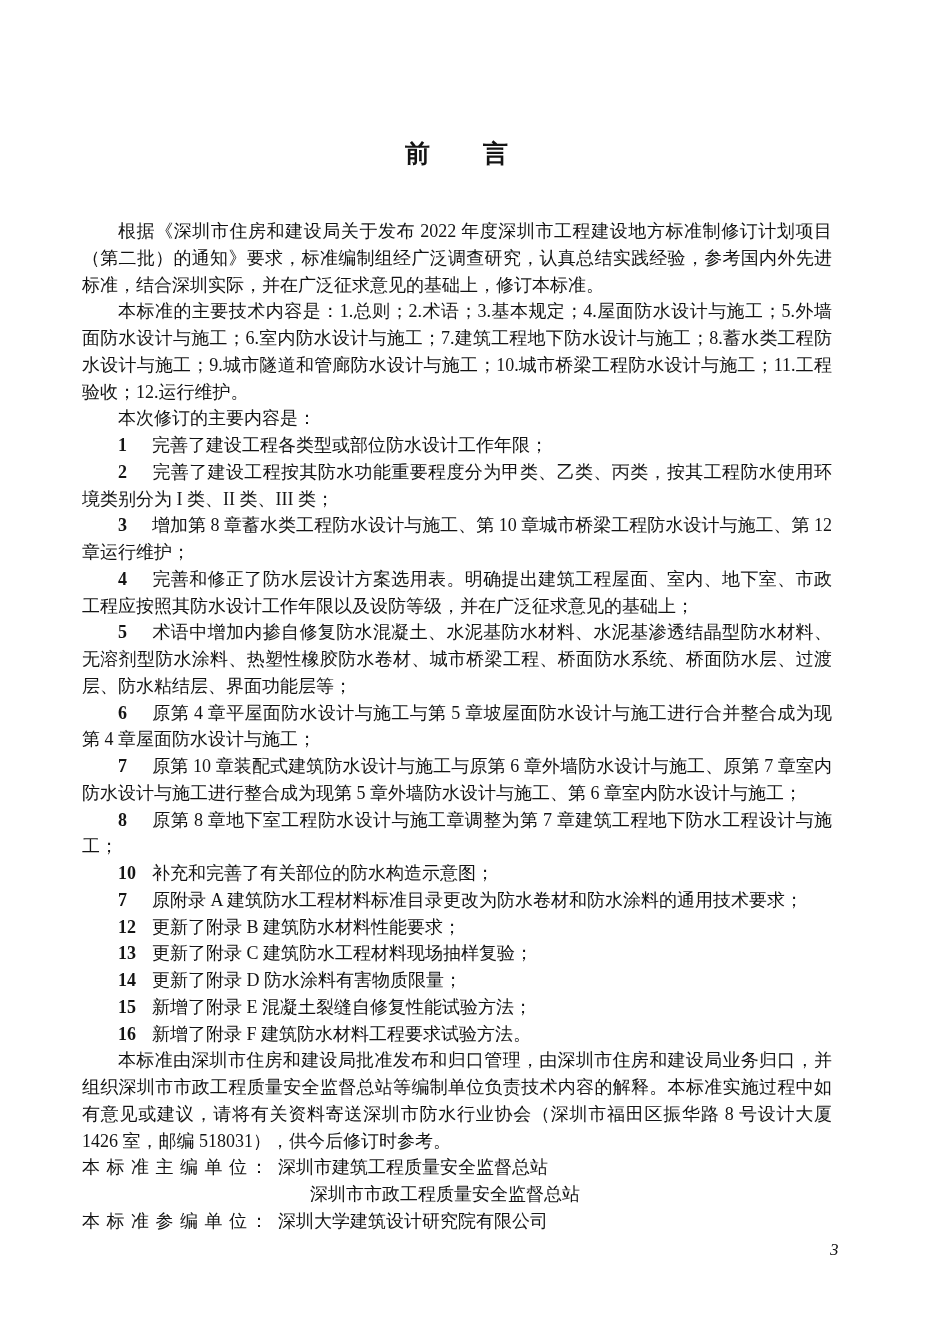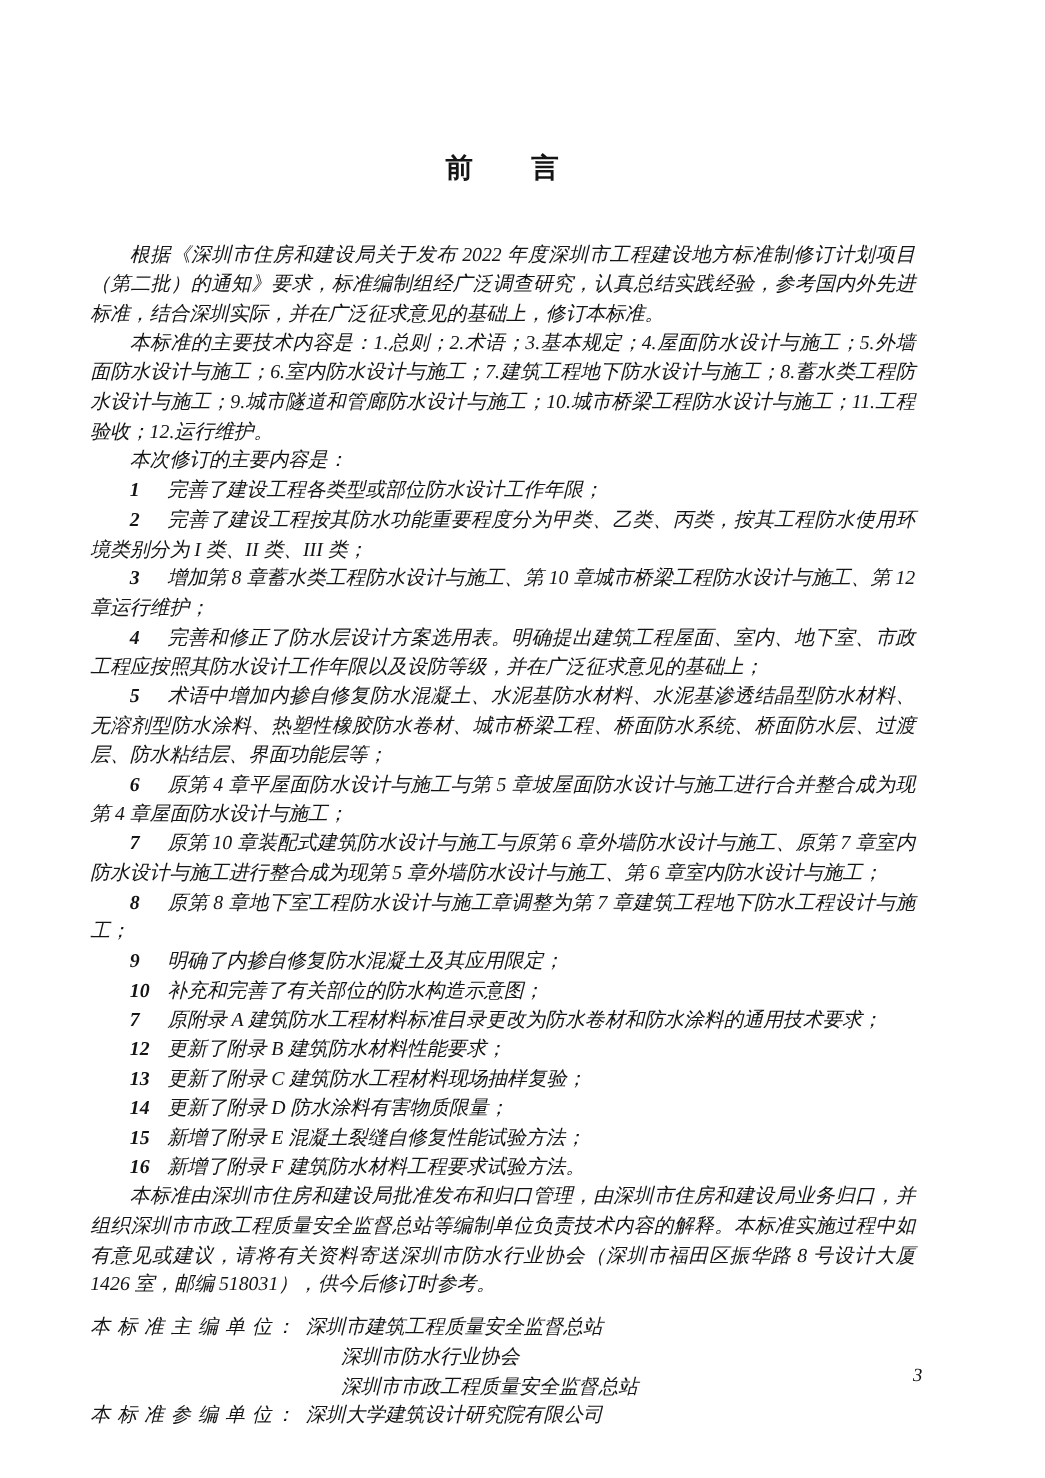--- a/index.html
+++ b/index.html
@@ -26,34 +26,33 @@
     font-size: 25px;
     font-weight: bold;
     white-space: pre;
     letter-spacing: 1px;
   }
   .body-text {
     margin-top: 50px;
     font-size: 18px;
     line-height: 26.75px;
     text-align: justify;
-    font-style: italic;
   }
   .body-text p {
     margin: 0;
     padding: 0;
     text-indent: 2em;
   }
   p.revision-item .num {
     font-weight: bold;
     display: inline-block;
     min-width: 34px;
     text-indent: 0;
   }
-  .credits { margin-top: 12px; }
+  .credits { margin-top: 0; }
   .credit-row {
     padding-left: 30px;
     text-indent: 0 !important;
   }
   .credit-row.cont {
     padding-left: 228px;
   }
   .credit-label {
     display: inline-block;
     width: 168px;
@@ -88,34 +87,32 @@
     <p>本次修订的主要内容是：</p>
 
     <p class="revision-item"><span class="num">1</span><span>完善了建设工程各类型或部位防水设计工作年限；</span></p>
     <p class="revision-item"><span class="num">2</span><span>完善了建设工程按其防水功能重要程度分为甲类、乙类、丙类，按其工程防水使用环境类别分为 I 类、II 类、III 类；</span></p>
     <p class="revision-item"><span class="num">3</span><span>增加第 8 章蓄水类工程防水设计与施工、第 10 章城市桥梁工程防水设计与施工、第 12 章运行维护；</span></p>
     <p class="revision-item"><span class="num">4</span><span>完善和修正了防水层设计方案选用表。明确提出建筑工程屋面、室内、地下室、市政工程应按照其防水设计工作年限以及设防等级，并在广泛征求意见的基础上；</span></p>
     <p class="revision-item"><span class="num">5</span><span>术语中增加内掺自修复防水混凝土、水泥基防水材料、水泥基渗透结晶型防水材料、无溶剂型防水涂料、热塑性橡胶防水卷材、城市桥梁工程、桥面防水系统、桥面防水层、过渡层、防水粘结层、界面功能层等；</span></p>
     <p class="revision-item"><span class="num">6</span><span>原第 4 章平屋面防水设计与施工与第 5 章坡屋面防水设计与施工进行合并整合成为现第 4 章屋面防水设计与施工；</span></p>
     <p class="revision-item"><span class="num">7</span><span>原第 10 章装配式建筑防水设计与施工与原第 6 章外墙防水设计与施工、原第 7 章室内防水设计与施工进行整合成为现第 5 章外墙防水设计与施工、第 6 章室内防水设计与施工；</span></p>
     <p class="revision-item"><span class="num">8</span><span>原第 8 章地下室工程防水设计与施工章调整为第 7 章建筑工程地下防水工程设计与施工；</span></p>
-    <p class="revision-item"><span class="num">9</span><span>明确了内掺自修复防水混凝土及其应用限定；</span></p>
     <p class="revision-item"><span class="num">10</span><span>补充和完善了有关部位的防水构造示意图；</span></p>
     <p class="revision-item"><span class="num">7</span><span>原附录 A 建筑防水工程材料标准目录更改为防水卷材和防水涂料的通用技术要求；</span></p>
     <p class="revision-item"><span class="num">12</span><span>更新了附录 B 建筑防水材料性能要求；</span></p>
     <p class="revision-item"><span class="num">13</span><span>更新了附录 C 建筑防水工程材料现场抽样复验；</span></p>
     <p class="revision-item"><span class="num">14</span><span>更新了附录 D 防水涂料有害物质限量；</span></p>
     <p class="revision-item"><span class="num">15</span><span>新增了附录 E 混凝土裂缝自修复性能试验方法；</span></p>
     <p class="revision-item"><span class="num">16</span><span>新增了附录 F 建筑防水材料工程要求试验方法。</span></p>
 
     <p>本标准由深圳市住房和建设局批准发布和归口管理，由深圳市住房和建设局业务归口，并组织深圳市市政工程质量安全监督总站等编制单位负责技术内容的解释。本标准实施过程中如有意见或建议，请将有关资料寄送深圳市防水行业协会（深圳市福田区振华路 8 号设计大厦 1426 室，邮编 518031），供今后修订时参考。</p>
 
     <div class="credits">
       <p class="credit-row"><span class="credit-label">本 标 准 主 编 单 位</span><span class="credit-colon">：</span><span>深圳市建筑工程质量安全监督总站</span></p>
-      <p class="credit-row cont"><span>深圳市防水行业协会</span></p>
       <p class="credit-row cont"><span>深圳市市政工程质量安全监督总站</span></p>
       <p class="credit-row"><span class="credit-label">本 标 准 参 编 单 位</span><span class="credit-colon">：</span><span>深圳大学建筑设计研究院有限公司</span></p>
     </div>
 
   </div>
 </div>
 
 <div class="page-number">3</div>
 
 </body></html>

